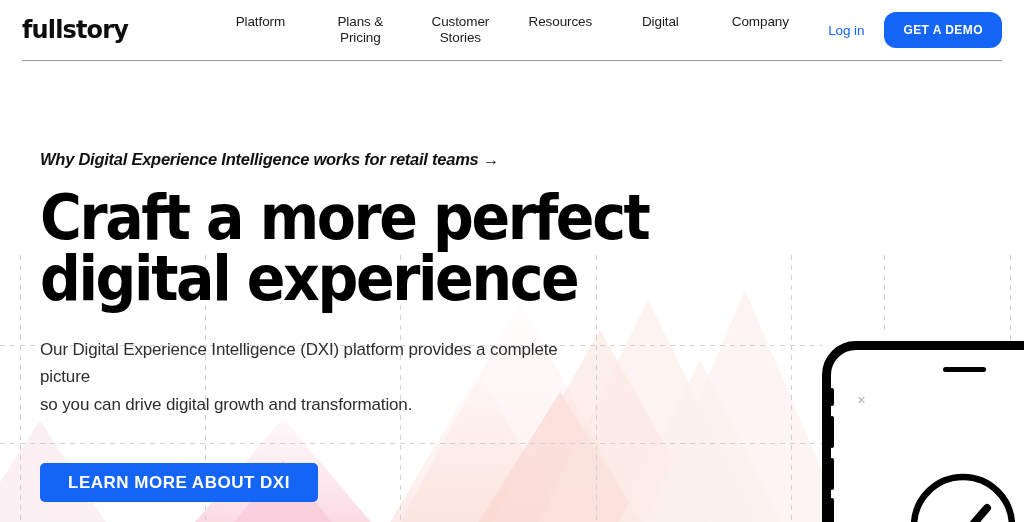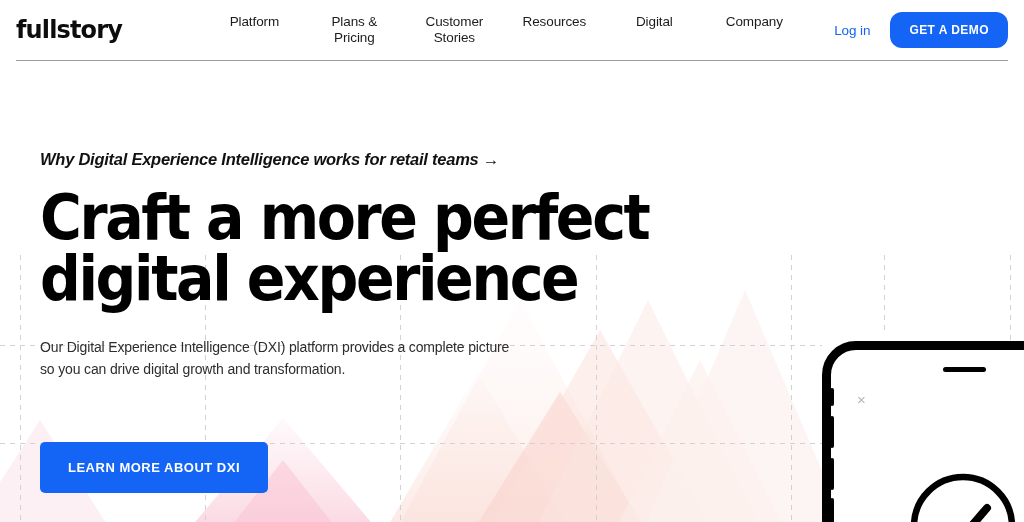--- a/index.html
+++ b/index.html
@@ -44,21 +44,21 @@
     position: absolute;
     left: 0;
     top: 0;
     width: 1024px;
     height: 61px;
     z-index: 20;
     background: #ffffff;
   }
   .header-inner {
     position: relative;
-    margin: 0 16px;
+    margin: 0 22px;
     height: 60px;
     border-bottom: 1.5px solid #9a9a9a;
     display: flex;
     align-items: center;
   }
   .logo {
     font-family: "DejaVu Sans", sans-serif;
     font-size: 25px;
     font-weight: 600;
     letter-spacing: -0.9px;
@@ -138,39 +138,39 @@
     font-size: 62px;
     line-height: 0.99;
     letter-spacing: -2.6px;
     color: #000000;
     margin: 0;
     transform: scaleX(0.92);
     transform-origin: left top;
     white-space: pre-line;
   }
   .subcopy {
-    font-size: 14px;
+    font-size: 17px;
     line-height: 1.62;
     color: #2e2e2e;
-    margin: 26px 0 16px 0;
+    margin: 26px 0 0 0;
     letter-spacing: -0.15px;
     white-space: pre-line;
     max-width: 560px;
   }
   .learn-btn {
     margin-top: 45px;
     background: #1464f5;
     color: #ffffff;
-    font-size: 13px;
+    font-size: 17px;
     font-weight: bold;
     letter-spacing: 0.5px;
     border: none;
     border-radius: 5px;
     padding: 0 28px;
-    height: 51px;
+    height: 39px;
     cursor: pointer;
     font-family: "Liberation Sans", sans-serif;
     display: inline-flex;
     align-items: center;
     justify-content: center;
   }
 
   
   .phone-wrap {
     position: absolute;

